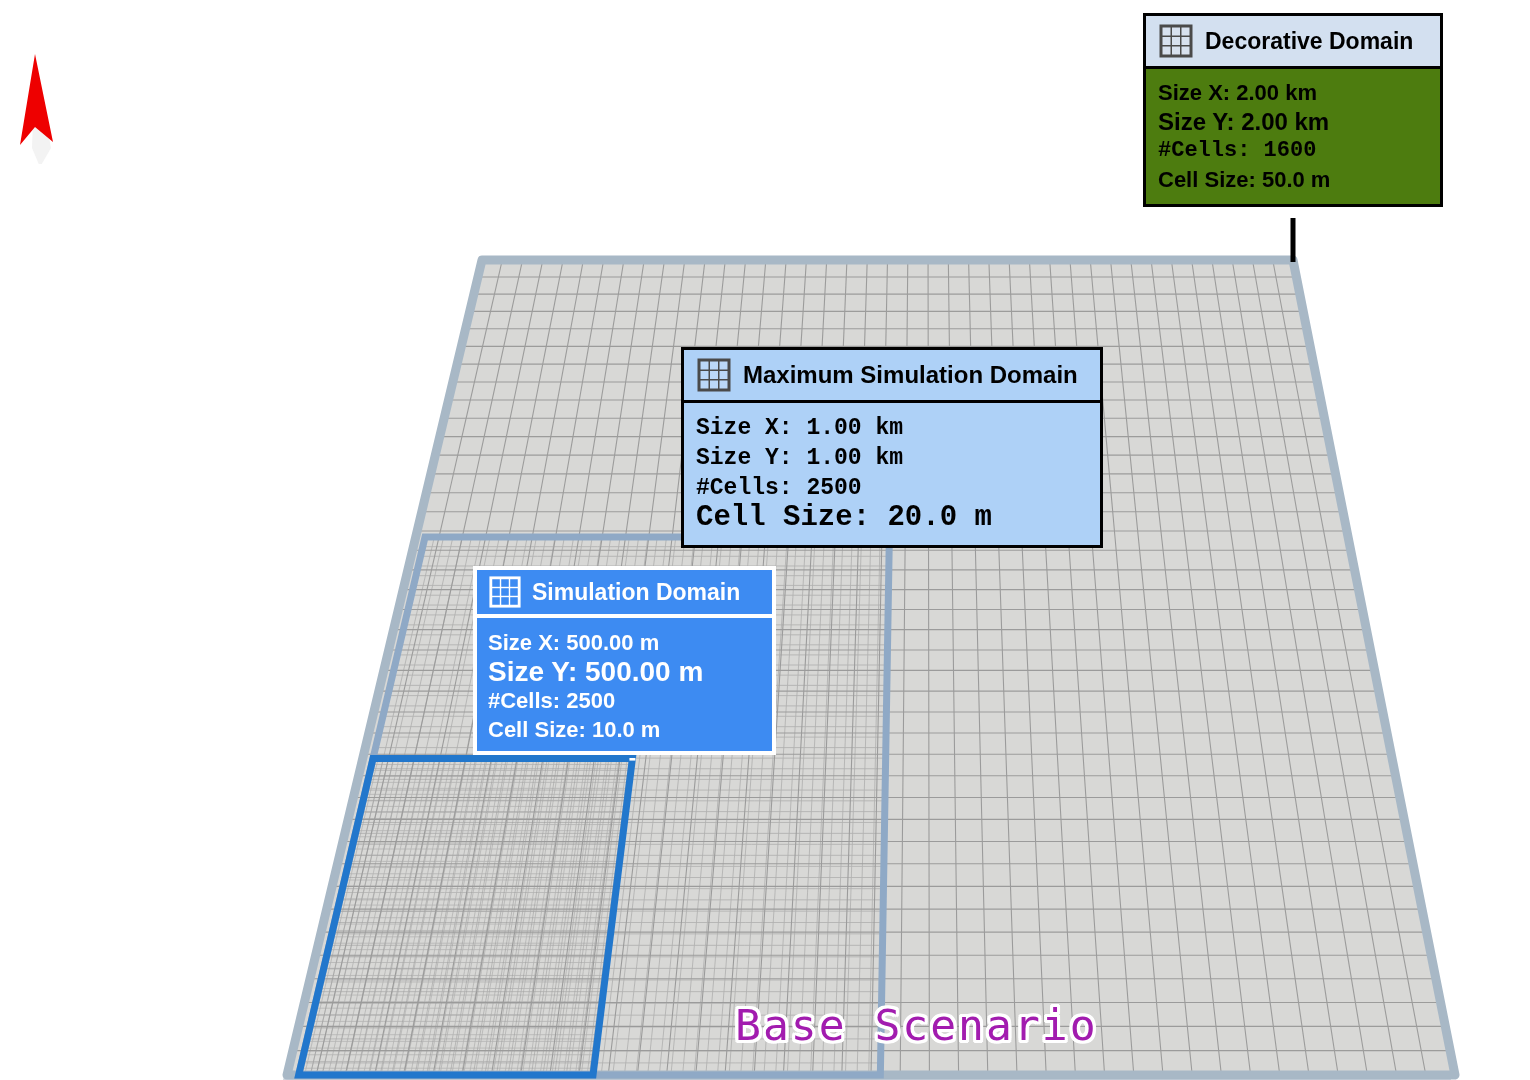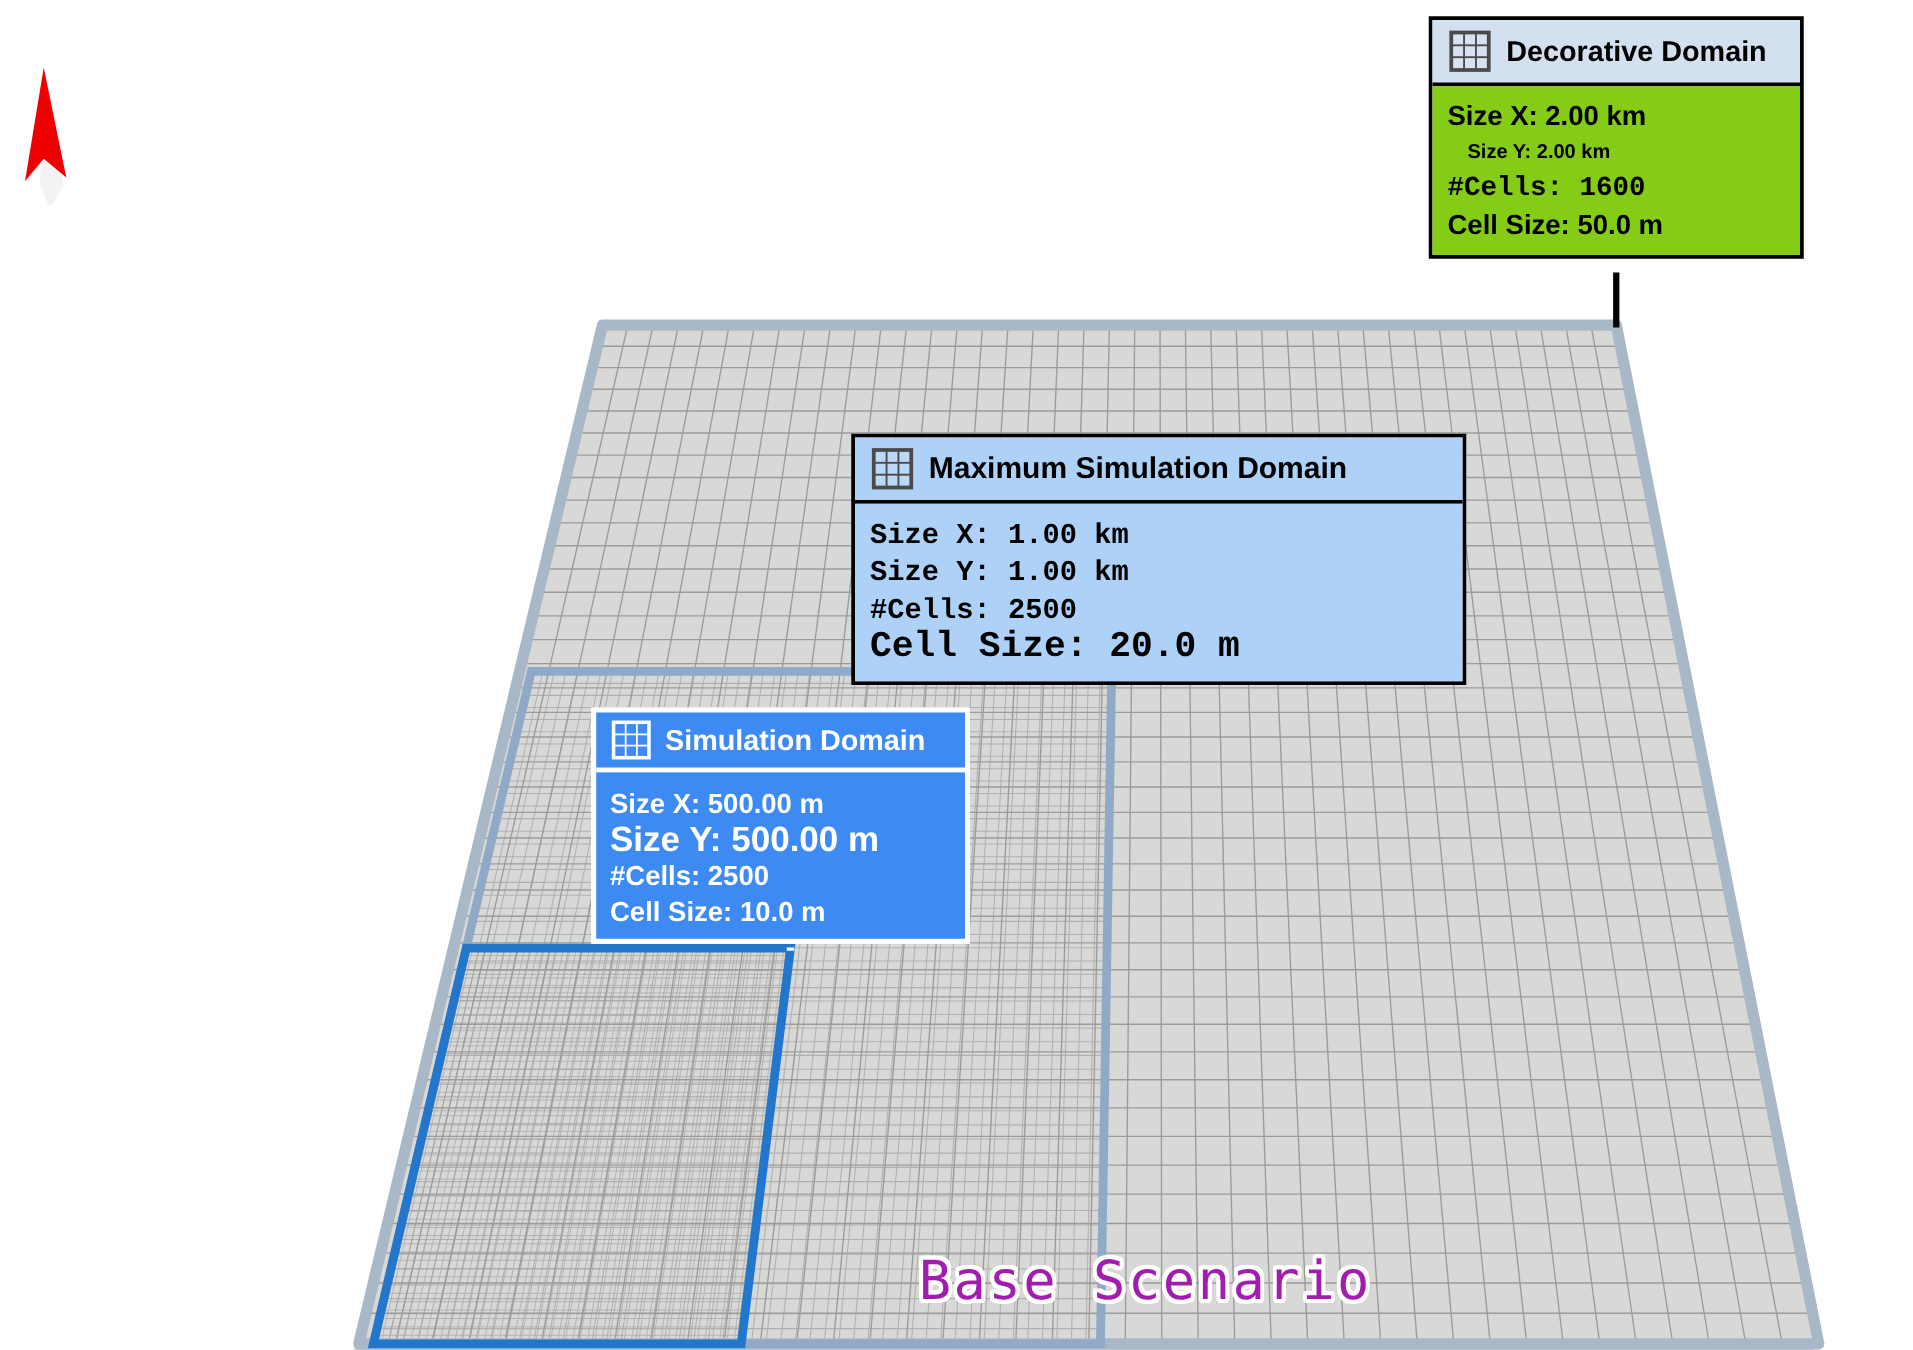--- a/index.html
+++ b/index.html
@@ -431,29 +431,29 @@
       <rect x="23.5" y="4.5" width="8" height="8" fill="#d7e1ef"></rect>
       <rect x="4.5" y="14" width="8" height="8" fill="#d7e1ef"></rect>
       <rect x="14" y="14" width="8" height="8" fill="#d7e1ef"></rect>
       <rect x="23.5" y="14" width="8" height="8" fill="#d7e1ef"></rect>
       <rect x="4.5" y="23.5" width="8" height="8" fill="#d7e1ef"></rect>
       <rect x="14" y="23.5" width="8" height="8" fill="#d7e1ef"></rect>
       <rect x="23.5" y="23.5" width="8" height="8" fill="#d7e1ef"></rect>
     </svg>
     <span class="title" style="font-size:23px;">Decorative Domain</span>
   </div>
-  <div class="body" style="background:#84cc16;padding:9px 12px 10px 12px;">
+  <div class="body" style="background:#4d7c0f;padding:9px 12px 10px 12px;">
     <div class="row" style="font-size:22px;line-height:29px;">Size X: 2.00 km</div>
-    <div class="row" style="font-size:16px;line-height:29px;margin-left:16px;">Size Y: 2.00 km</div>
+    <div class="row" style="font-size:24px;line-height:29px;">Size Y: 2.00 km</div>
     <div class="row" style="font-size:22px;line-height:29px;font-family:Liberation Mono, monospace;">#Cells: 1600</div>
     <div class="row" style="font-size:22px;line-height:29px;">Cell Size: 50.0 m</div>
   </div>
 </div>
 
-<div class="callout dark" id="co-maximum" style="left:681px;top:347px;width:492px;">
+<div class="callout dark" id="co-maximum" style="left:681px;top:347px;width:422px;">
   <div class="hdr" style="background:#aed1f7;height:53px;padding:0 12px;gap:11px;">
     <svg class="grid-icon" width="36" height="36" viewBox="0 0 36 36">
       <rect x="1.5" y="1.5" width="33" height="33" fill="#4a4a4a"></rect>
       <rect x="4.5" y="4.5" width="8" height="8" fill="#bcd8f8"></rect>
       <rect x="14" y="4.5" width="8" height="8" fill="#bcd8f8"></rect>
       <rect x="23.5" y="4.5" width="8" height="8" fill="#bcd8f8"></rect>
       <rect x="4.5" y="14" width="8" height="8" fill="#bcd8f8"></rect>
       <rect x="14" y="14" width="8" height="8" fill="#bcd8f8"></rect>
       <rect x="23.5" y="14" width="8" height="8" fill="#bcd8f8"></rect>
       <rect x="4.5" y="23.5" width="8" height="8" fill="#bcd8f8"></rect>

